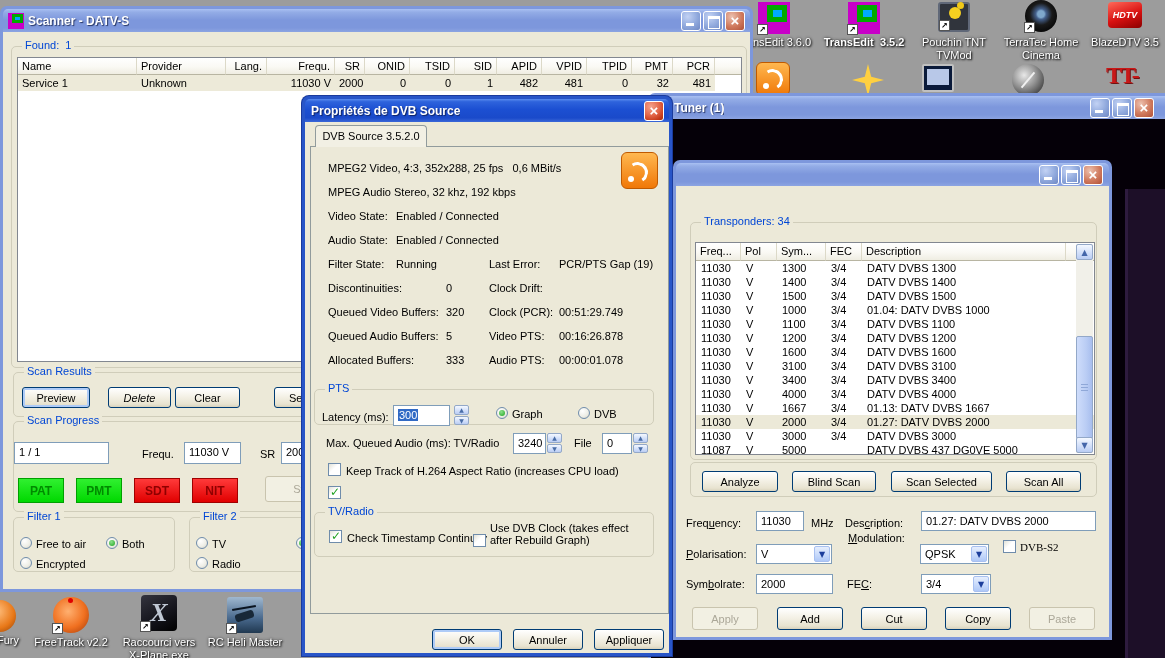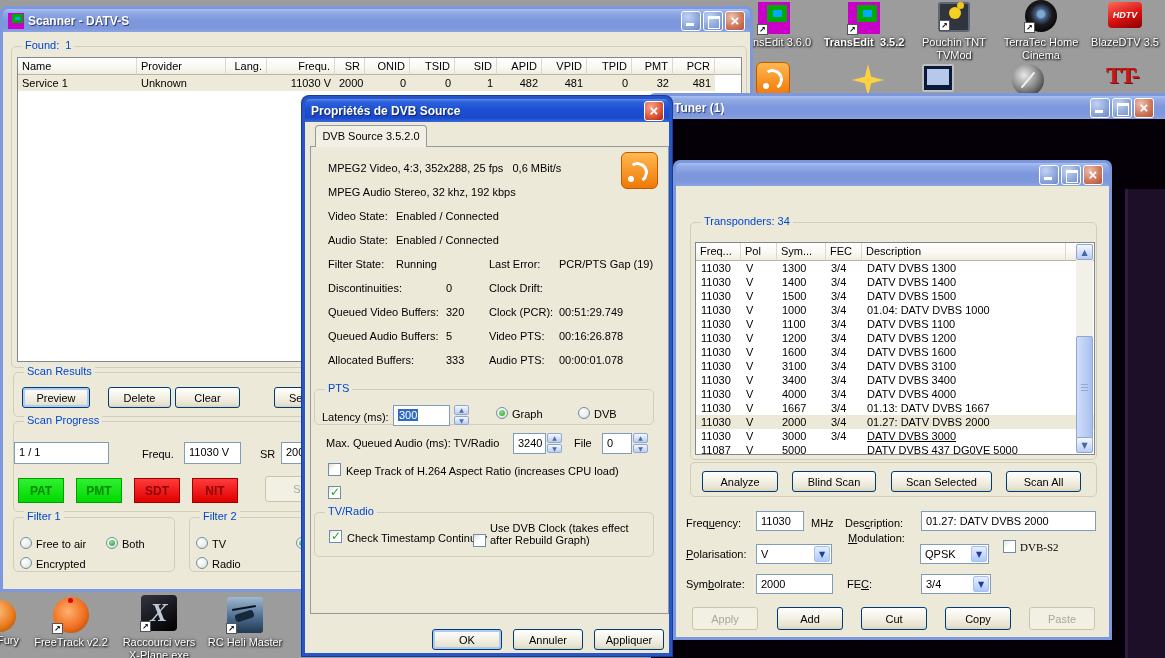--- a/index.html
+++ b/index.html
@@ -239,21 +239,21 @@
             <div class="cell" style="width: 45px; text-align: right;">481</div>
             <div class="cell" style="width: 45px; text-align: right;">0</div>
             <div class="cell" style="width: 41px; text-align: right;">32</div>
             <div class="cell" style="width: 42px; text-align: right;">481</div>
           </div>
       </div>
 
       <div class="grp" style="left:10px;top:340px;width:734px;height:45px;">
         <span class="glabel">Scan Results</span>
         <div class="xpbtn focus" style="left:8px;top:14px;width:68px;height:21px;line-height:20px;">Preview</div>
-        <div class="xpbtn" style="left:94px;top:14px;width:63px;height:21px;line-height:20px;">Delete</div>
+        <div class="xpbtn" style="left:94px;top:14px;width:63px;height:21px;line-height:20px;font-style:italic;">Delete</div>
         <div class="xpbtn" style="left:161px;top:14px;width:65px;height:21px;line-height:20px;">Clear</div>
         <div class="xpbtn" style="left:260px;top:14px;width:75px;height:21px;line-height:20px;">Select All</div>
       </div>
 
       <div class="grp" style="left:10px;top:389px;width:734px;height:91px;">
         <span class="glabel">Scan Progress</span>
         <div class="xpinput" style="left:0;top:20px;width:95px;height:22px;">1 / 1</div>
         <span class="lbl" style="left:128px;top:26px;">Frequ.</span>
         <div class="xpinput" style="left:170px;top:20px;width:57px;height:22px;">11030 V</div>
         <span class="lbl" style="left:246px;top:26px;">SR</span>
@@ -408,21 +408,21 @@
               <div class="tcell" style="width: 36px;">V</div>
               <div class="tcell" style="width: 49px;">2000</div>
               <div class="tcell" style="width: 36px;">3/4</div>
               <div class="tcell" style="width: 204px;">01.27: DATV DVBS 2000</div>
             </div>
             <div class="trow">
               <div class="tcell" style="width: 45px;">11030</div>
               <div class="tcell" style="width: 36px;">V</div>
               <div class="tcell" style="width: 49px;">3000</div>
               <div class="tcell" style="width: 36px;">3/4</div>
-              <div class="tcell" style="width: 204px; text-decoration: underline;">DATV DVBS 3000</div>
+              <div class="tcell" style="width: 204px;">DATV DVBS 3000</div>
             </div>
             <div class="trow">
               <div class="tcell" style="width: 45px;">11087</div>
               <div class="tcell" style="width: 36px;">V</div>
               <div class="tcell" style="width: 49px;">5000</div>
               <div class="tcell" style="width: 36px; margin-top: 20px;">Auto</div>
               <div class="tcell" style="width: 204px;">DATV DVBS 437 DG0VE 5000</div>
             </div>
           </div>
         <div class="tp-sb">

